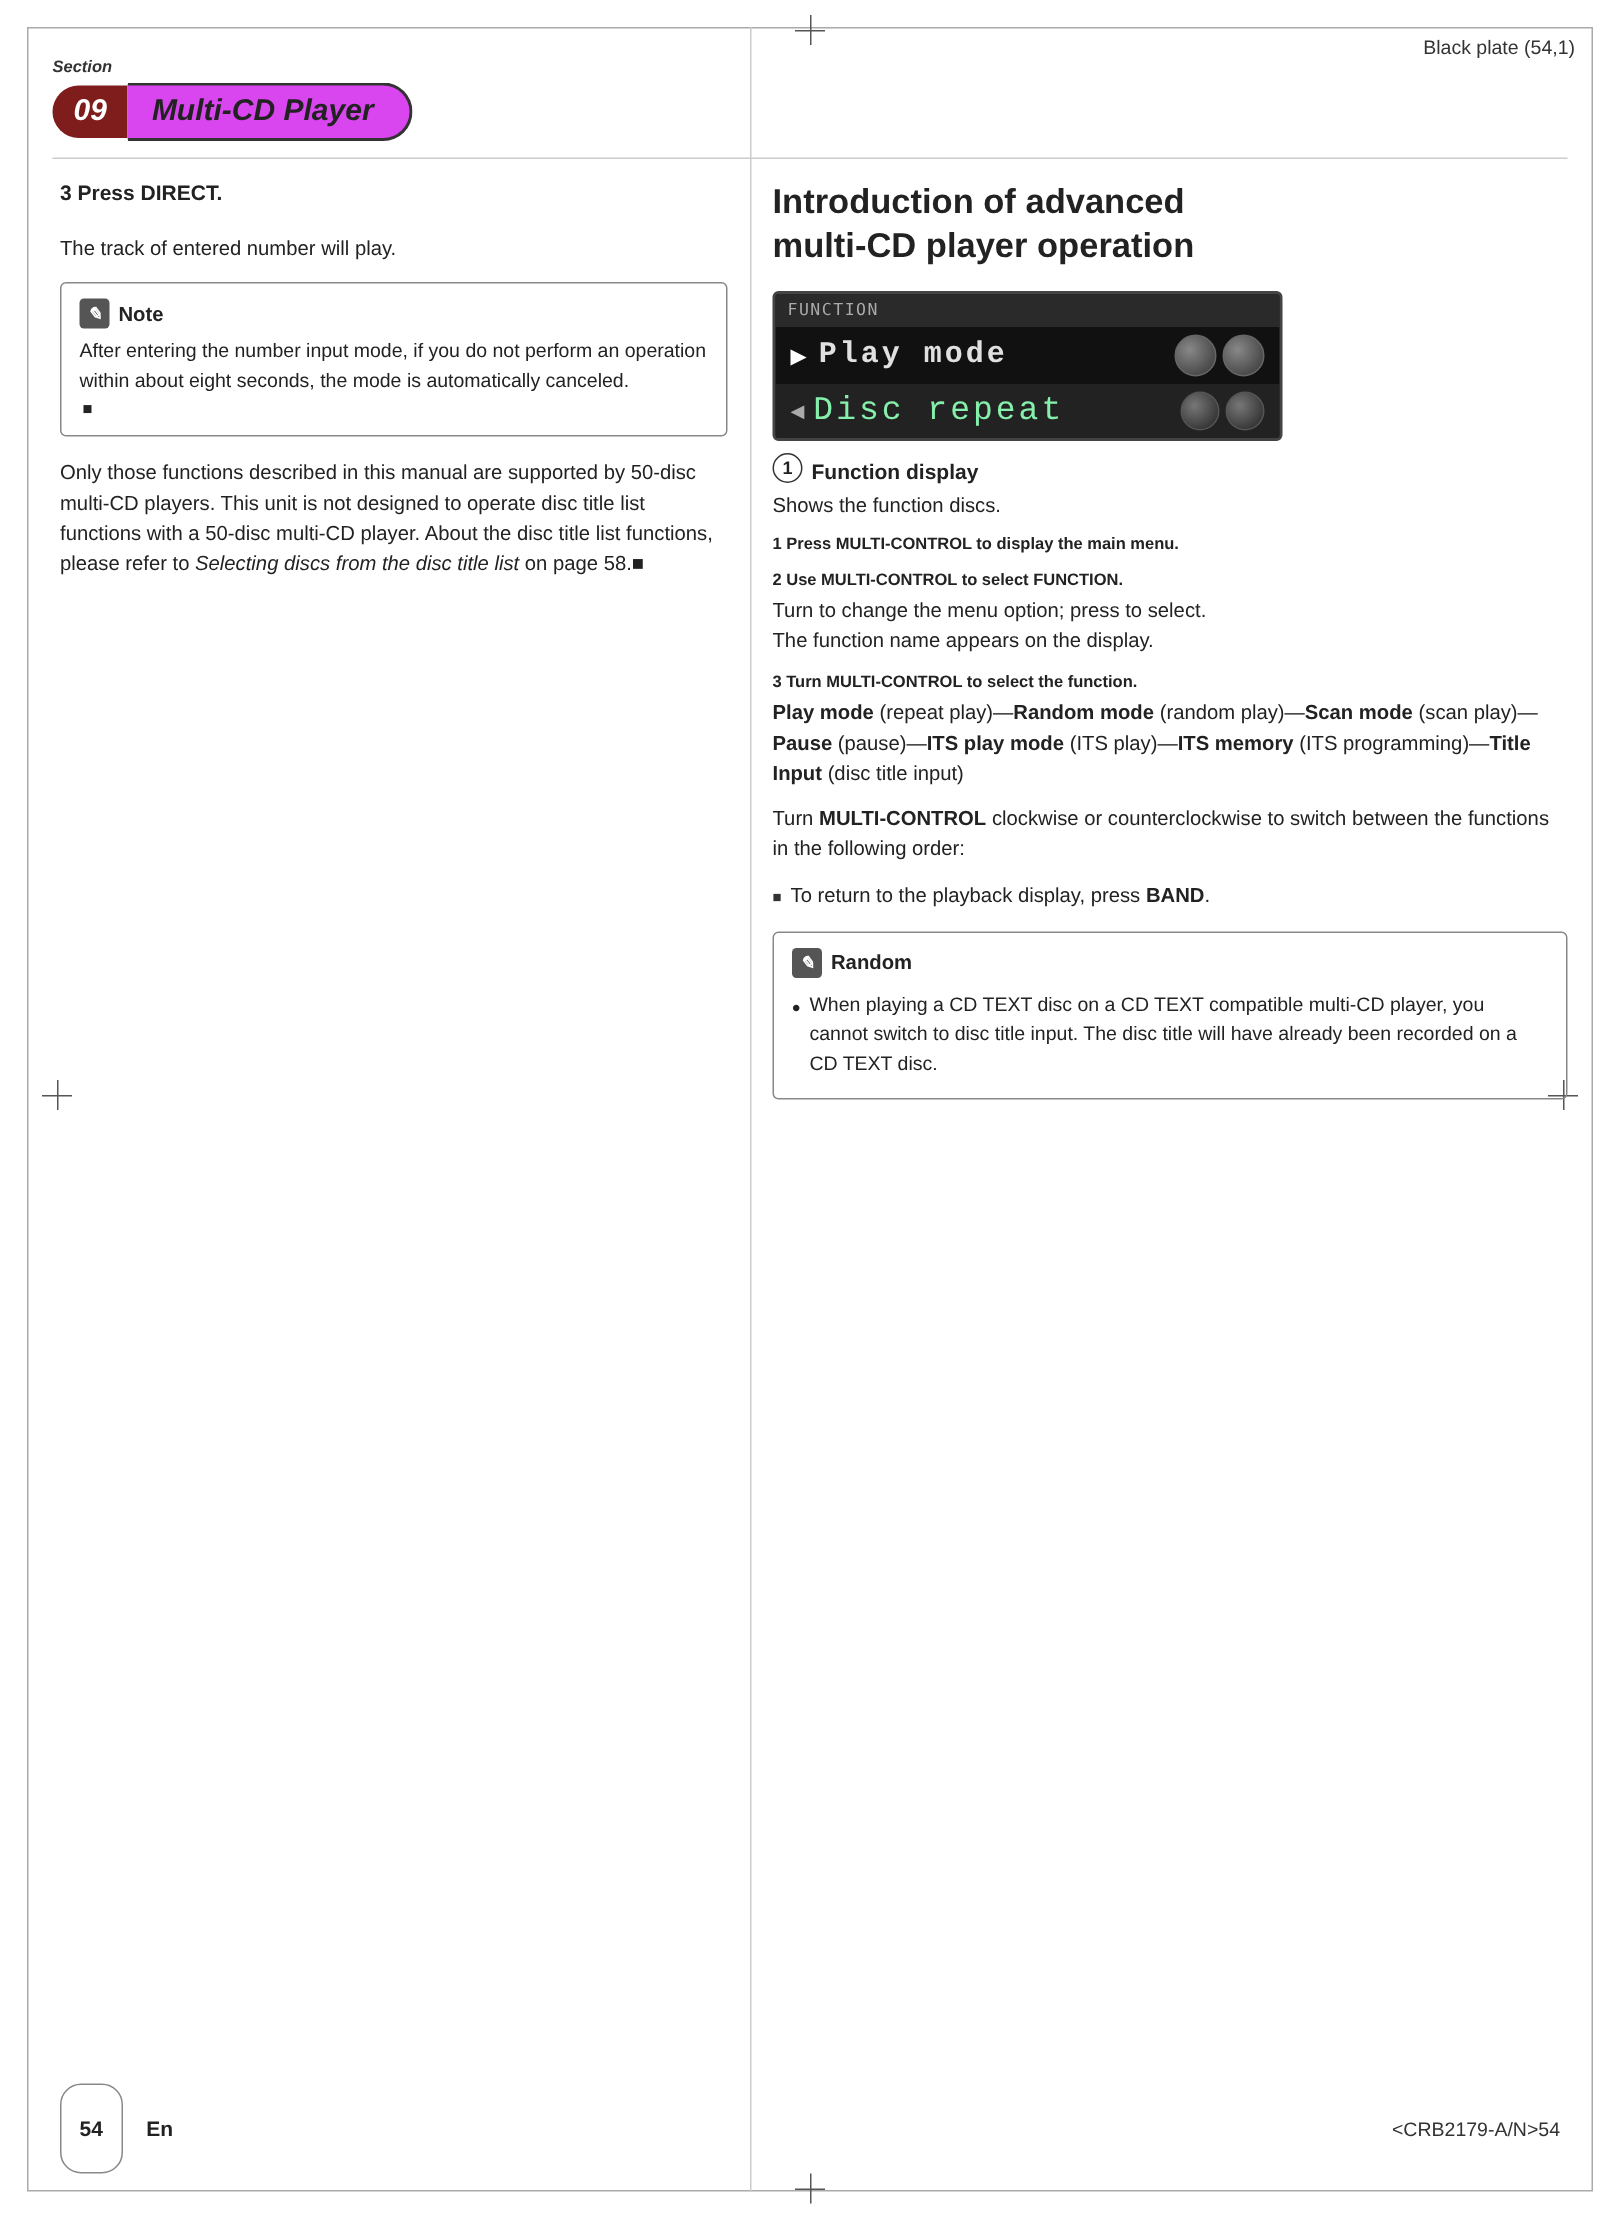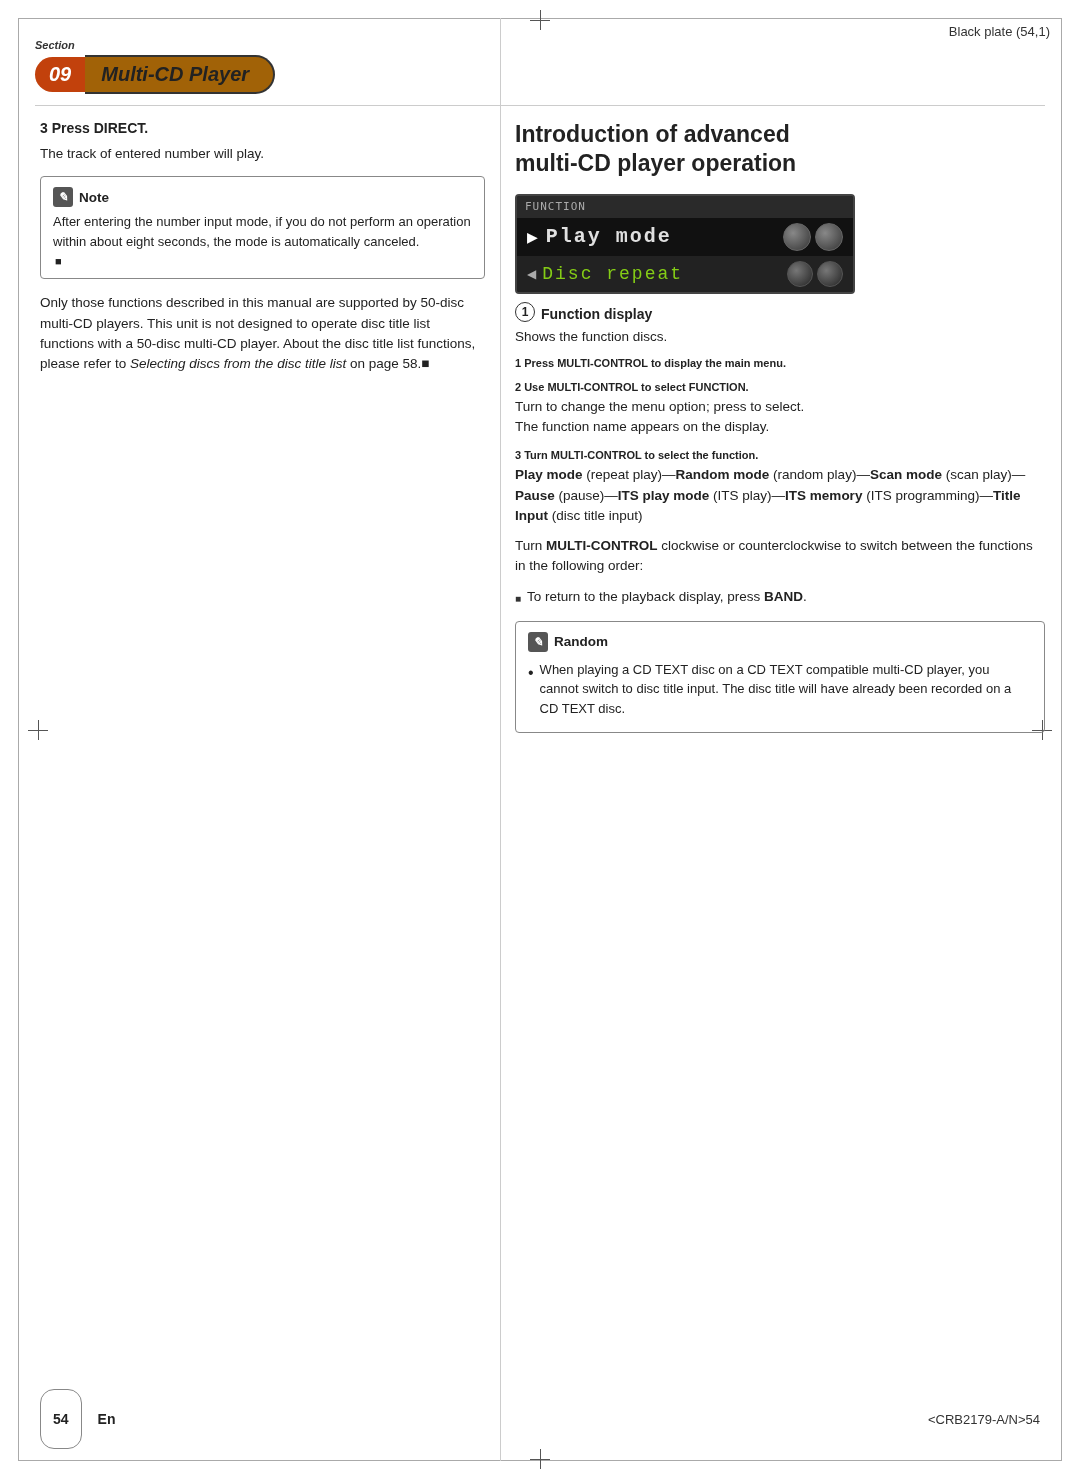--- a/index.html
+++ b/index.html
@@ -69,30 +69,30 @@
     .section-label {
       font-size: 11px;
       font-weight: bold;
       color: #333;
       position: absolute;
       top: -16px;
       left: 0;
     }
 
     .section-number-box {
-      background: #c2410c;
+      background: #7f1d1d;
       color: #fff;
       font-size: 20px;
       font-weight: bold;
       padding: 6px 14px;
       border-radius: 20px 0 0 20px;
     }
 
     .section-title-box {
-      background: #a16207;
+      background: #d946ef;
       border: 2px solid #333;
       border-left: none;
       font-size: 20px;
       font-weight: bold;
       padding: 6px 24px 6px 16px;
       border-radius: 0 20px 20px 0;
       color: #222;
     }
 
     
@@ -118,21 +118,21 @@
       position: absolute;
       top: 120px;
       left: 515px;
       width: 530px;
     }
 
     
     .step-heading {
       font-size: 14px;
       font-weight: bold;
-      margin-bottom: 8px;
+      margin-bottom: 20px;
     }
 
     .body-text {
       font-size: 13.5px;
       line-height: 1.5;
       margin-bottom: 10px;
     }
 
     
     .note-box {
@@ -264,22 +264,22 @@
       position: relative;
     }
 
     .display-second-arrow {
       color: #aaa;
       font-size: 12px;
       margin-right: 6px;
     }
 
     .display-disc-text {
-      color: #84cc16;
-      font-size: 18px;
+      color: #86efac;
+      font-size: 22px;
       font-family: 'Courier New', monospace;
       letter-spacing: 2px;
     }
 
     .display-second-circles {
       position: absolute;
       right: 10px;
       display: flex;
       gap: 4px;
     }

